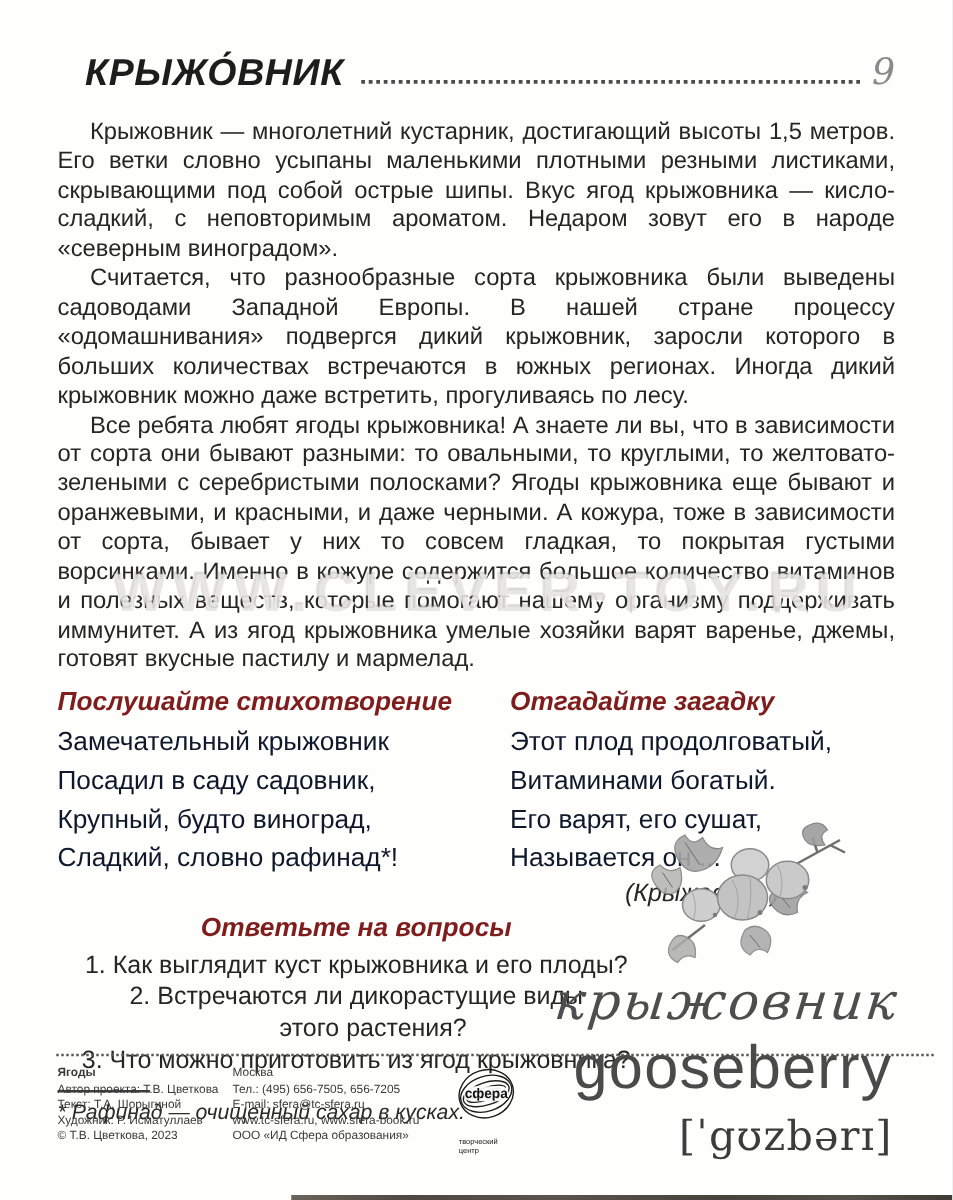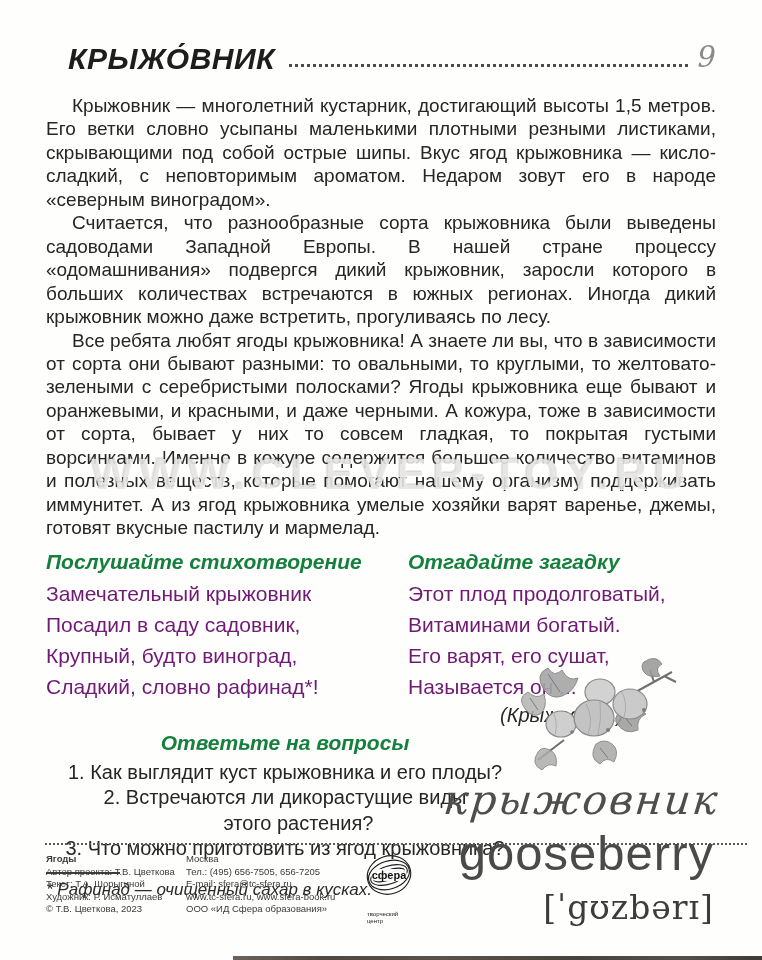--- a/index.html
+++ b/index.html
@@ -21,22 +21,22 @@
     position:absolute;left:40px;right:20px;top:448px;text-align:center;
     font-size:45px;font-weight:bold;letter-spacing:6px;
     color:rgba(160,155,148,.22);
     text-shadow:1px 1px 0 rgba(255,255,255,.85), -1px -1px 0 rgba(90,88,84,.12);
     pointer-events:none;z-index:5;white-space:nowrap;
   }
   
   .cols{display:flex;margin:10px 20px 0 46px;}
   .col-left{width:362px;flex:0 0 362px;}
   .col-right{flex:1;}
-  .subhead{font-size:21px;font-weight:bold;font-style:italic;color:#15803d;margin:0 0 4px 0;}
-  .verse{font-size:21px;line-height:31px;color:#701a75;}
+  .subhead{font-size:21px;font-weight:bold;font-style:italic;color:#7f1d1d;margin:0 0 4px 0;}
+  .verse{font-size:21px;line-height:31px;color:#0f172a;}
   .riddle-answer{font-size:20px;font-style:italic;margin:2px 0 0 92px;color:#262626;}
   
   .questions{margin:4px 0 0 46px;width:478px;text-align:center;}
   .questions .subhead{margin-bottom:5px;}
   .qline{font-size:20px;line-height:25.5px;color:#262626;}
   .qline.cont{padding-left:27px;}
   
   .footnote-rule{margin:10px 0 0 46px;width:74px;border-top:2px solid #3d3d3d;}
   .footnote{margin:6px 0 0 46px;font-size:17px;font-style:italic;color:#2a2a2a;}
   

